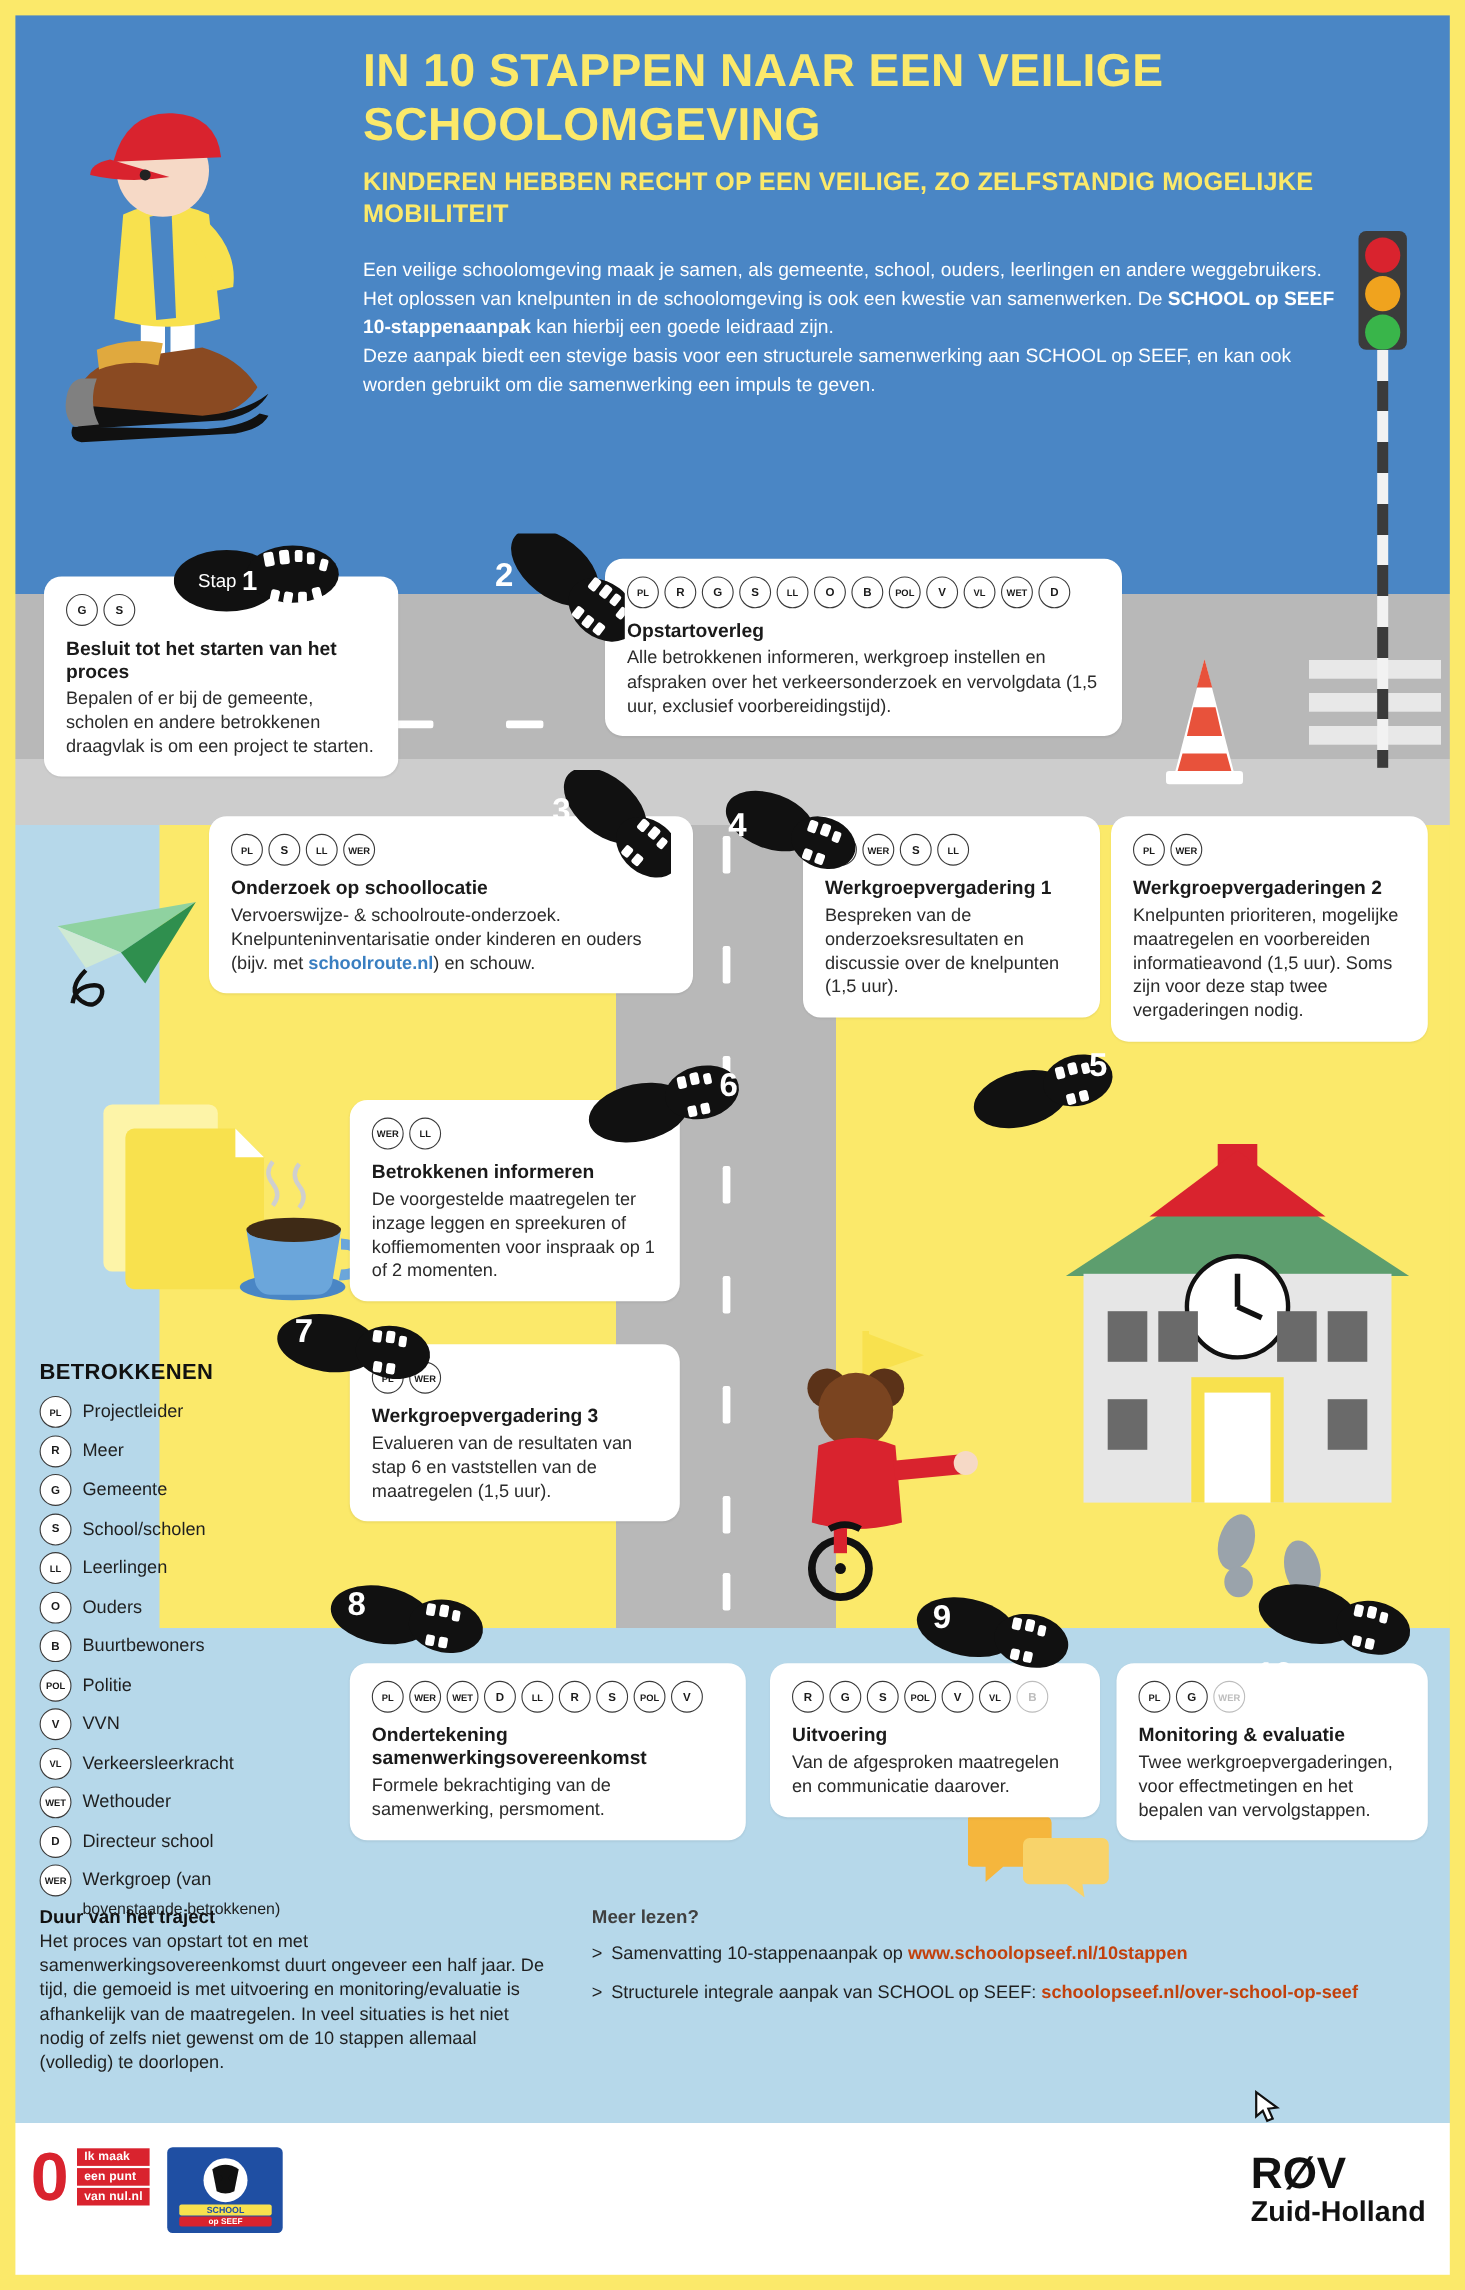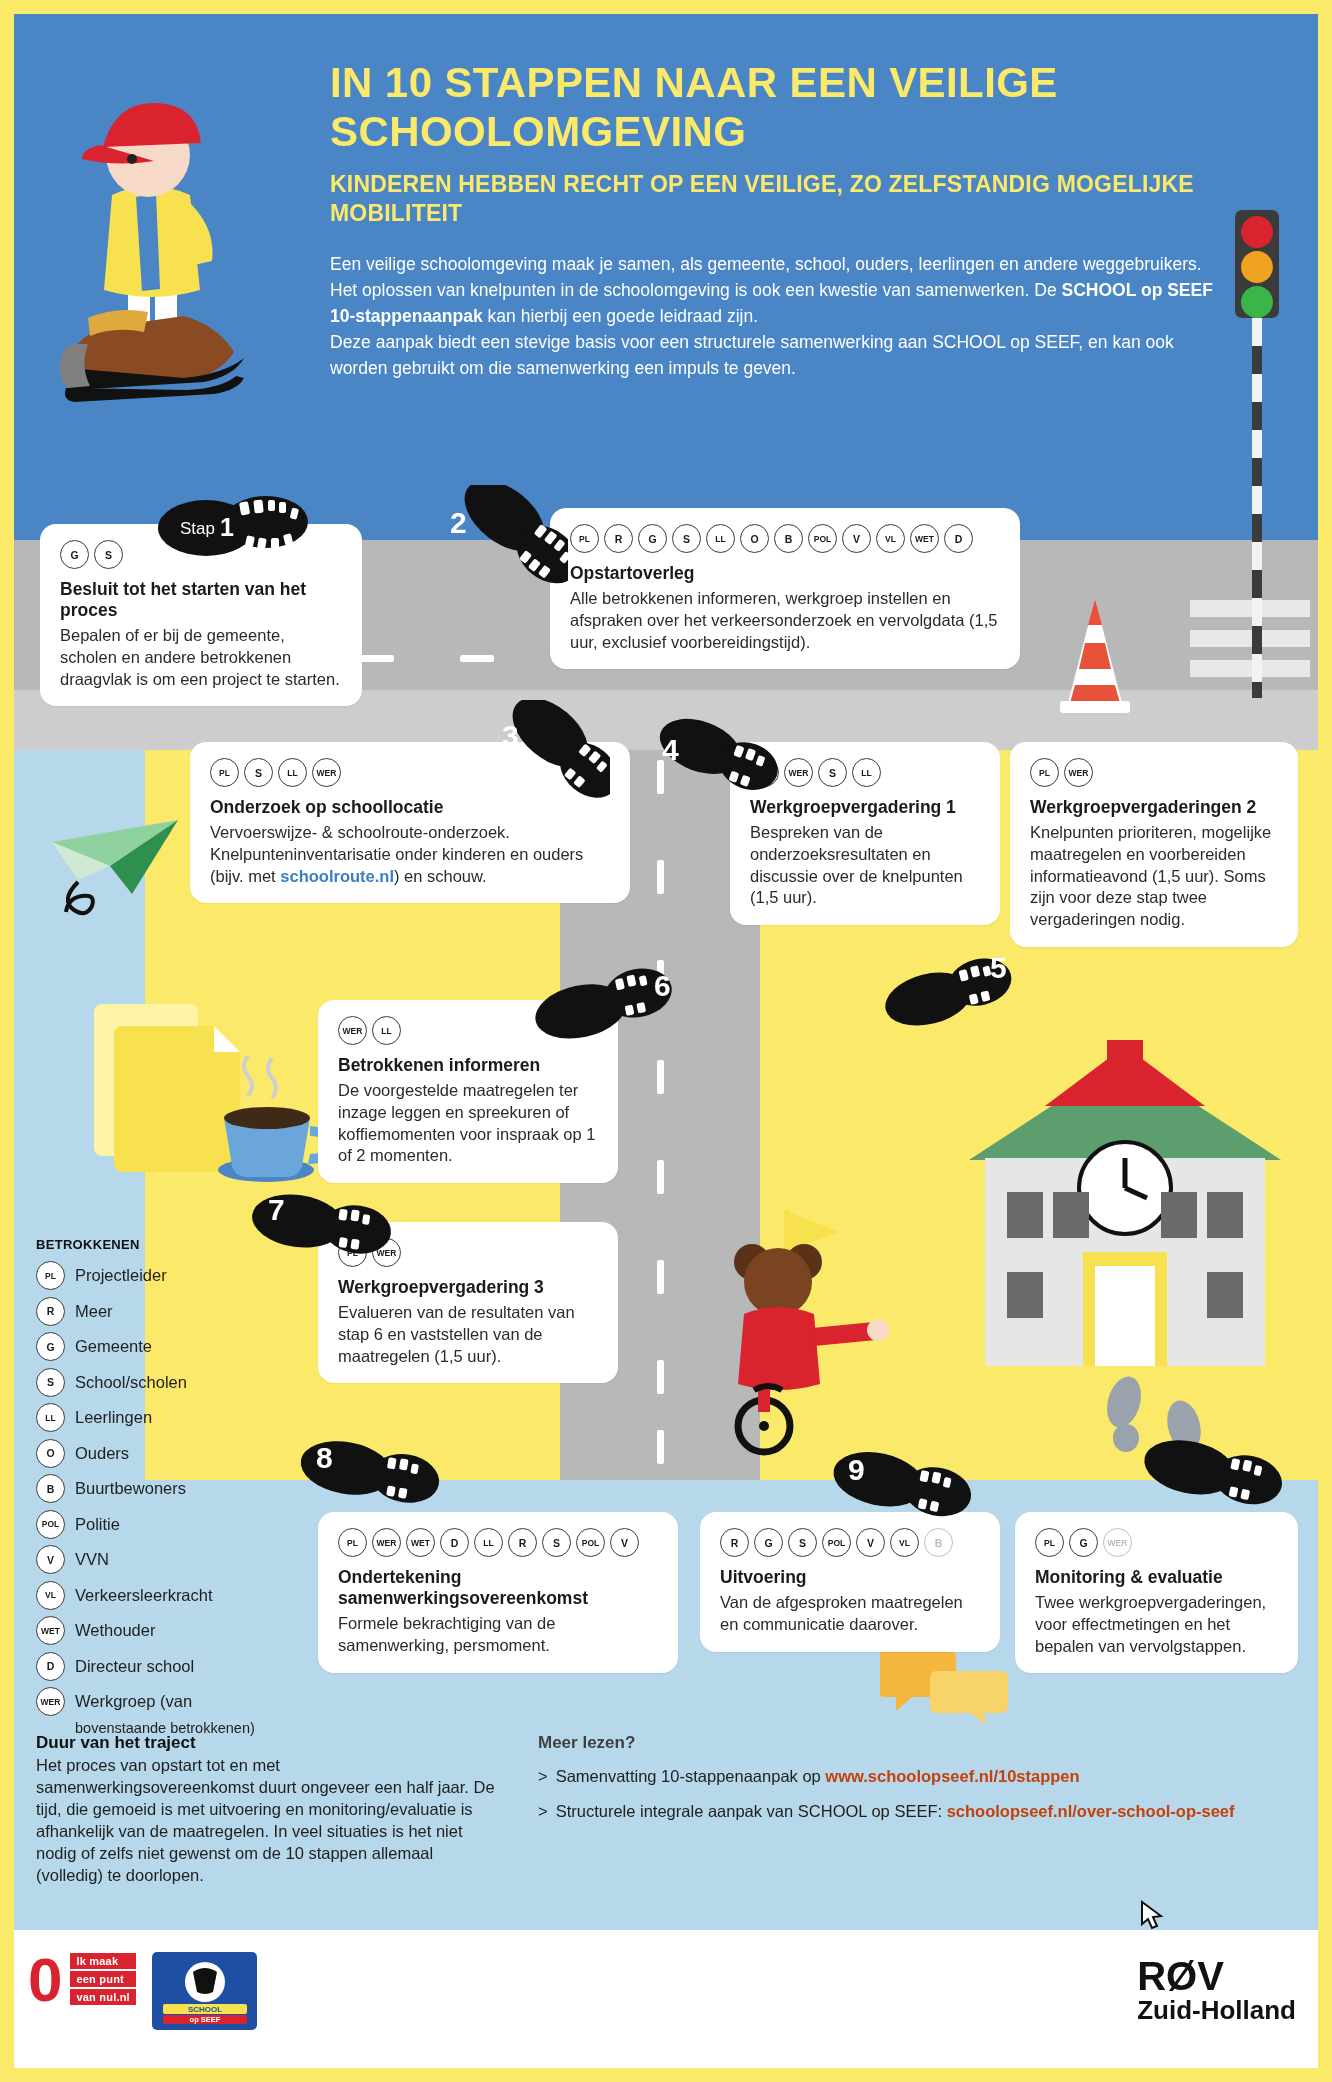--- a/index.html
+++ b/index.html
@@ -18,21 +18,21 @@
   .bg-yellowfield { position: absolute; left: 145px; top: 690px; width: 1187px; height: 790px; background: #fbe96a; }
   .road-vert { position: absolute; left: 560px; top: 690px; width: 200px; height: 790px; background: #b8b8b8; }
   .road-horizontal { position: absolute; left: 0; top: 540px; width: 1332px; height: 170px; background: #b8b8b8; }
   .dash { position: absolute; width: 34px; height: 7px; background: #ffffff; border-radius: 2px;}
   .dash-v { position: absolute; width: 7px; height: 34px; background: #ffffff; border-radius: 2px;}
 
   
   .frame { position: absolute; left: 0; top: 0; width: 1332px; height: 2082px; border: 14px solid #fbe96a; pointer-events: none; z-index: 60;}
 
   
-  .header { position: absolute; left: 330px; top: 40px; width: 900px; z-index: 20; margin-top: 19px; }
+  .header { position: absolute; left: 330px; top: 40px; width: 900px; z-index: 20; }
   .h1 { color: #fbe96a; font-size: 42px; font-weight: bold; line-height: 1.16; letter-spacing: 0.4px; }
   .h2 { color: #fbe96a; font-size: 23px; font-weight: bold; line-height: 1.25; margin-top: 14px; letter-spacing: 0.2px;}
   .intro { color: #ffffff; font-size: 17.5px; line-height: 1.48; margin-top: 24px; }
   .intro b { font-weight: bold; }
 
   
   .kid { position: absolute; left: 40px; top: 75px; width: 260px; height: 340px; z-index: 15;}
 
   
   .tl { position: absolute; left: 1235px; top: 210px; z-index: 14; }
@@ -59,21 +59,21 @@
            display: flex; align-items: center; justify-content: center;
            font-size: 10.5px; font-weight: bold; color: #1a1a1a; background: #ffffff; }
   .badge.sm { font-size: 8.5px; }
   .badge.faded { border-color: #bdbdbd; color: #bdbdbd; }
 
   
   .fp { position: absolute; z-index: 30; }
 
   
   .legend { position: absolute; left: 36px; top: 1237px; width: 250px; z-index: 25; }
-  .legend h4 { font-size: 13px; font-weight: bold; color: #111; letter-spacing: 0.3px; margin-bottom: 9px;}
+  .legend h4 { font-size: 20px; font-weight: bold; color: #111; letter-spacing: 0.3px; margin-bottom: 9px;}
   .legend-row { display: flex; align-items: center; gap: 10px; margin-bottom: 6.5px; }
   .legend-row span.lbl { font-size: 16.5px; color: #1f1f1f; }
   .legend-sub { font-size: 14.5px; color: #1f1f1f; margin-left: 39px; margin-top: -3px;}
 
   
   .duur { position: absolute; left: 36px; top: 1733px; width: 460px; z-index: 25; }
   .duur h4 { font-size: 17px; font-weight: bold; color: #111; margin-bottom: 2px;}
   .duur p { font-size: 16.5px; color: #1f1f1f; line-height: 1.33; }
   .meer { position: absolute; left: 538px; top: 1733px; width: 760px; z-index: 25; }
   .meer h4 { font-size: 17px; font-weight: bold; color: #404040; margin-bottom: 14px;}

